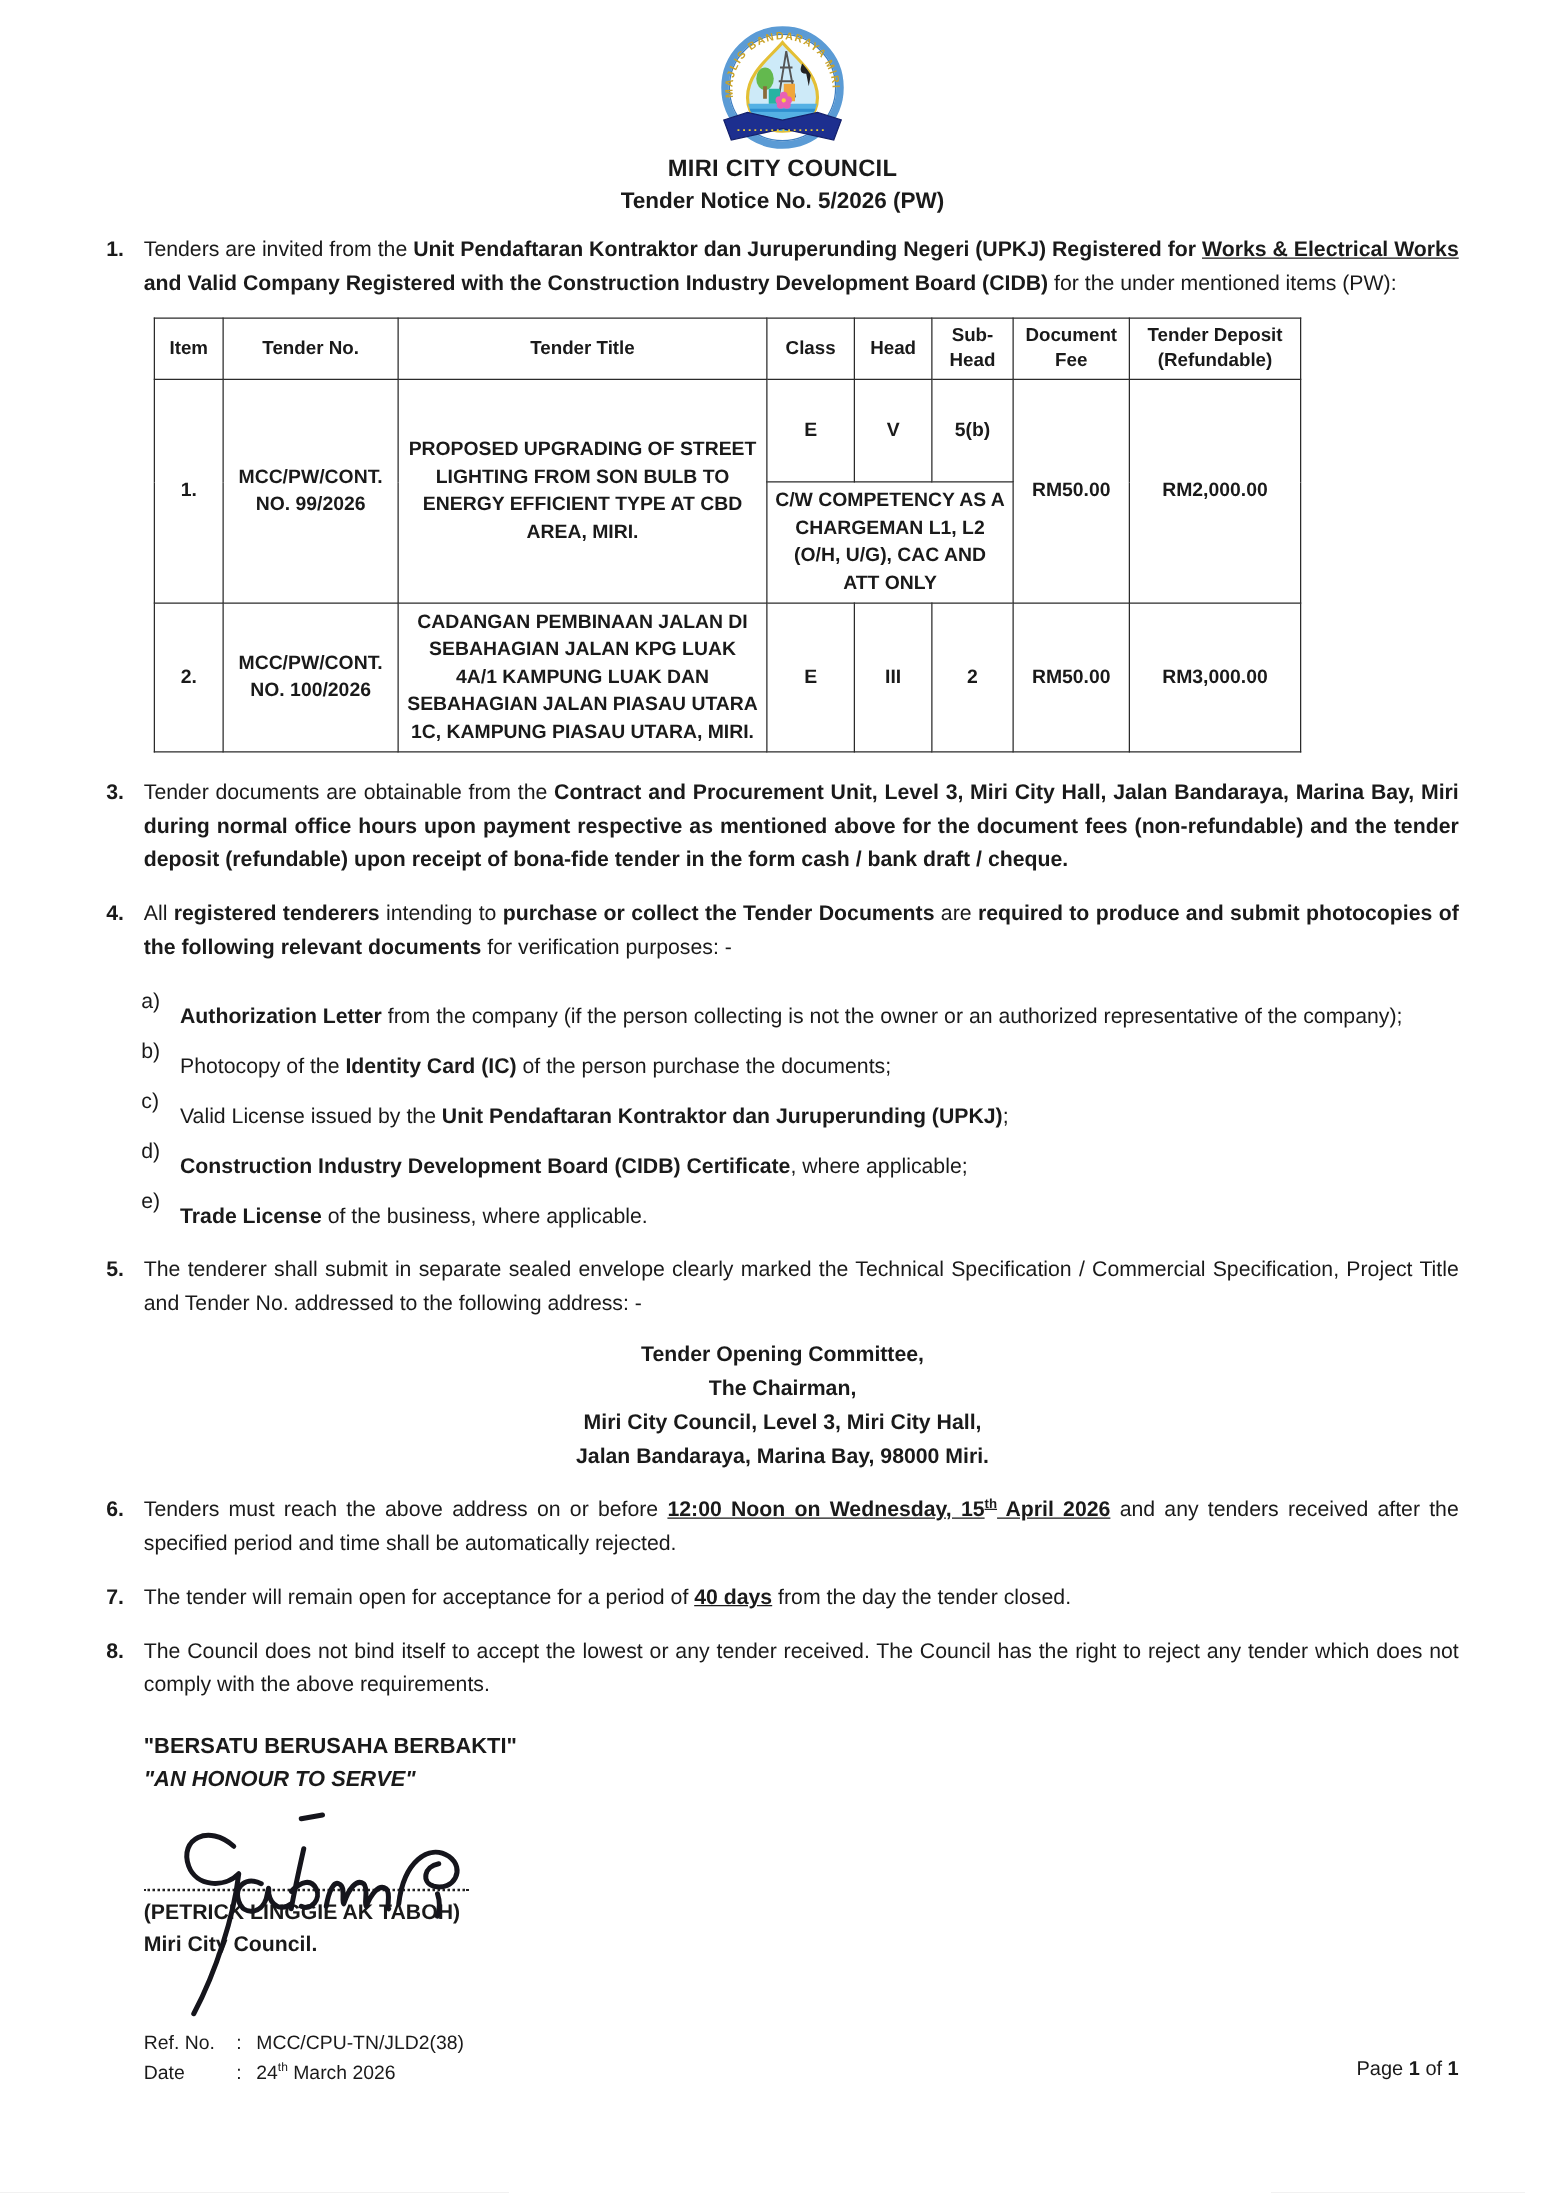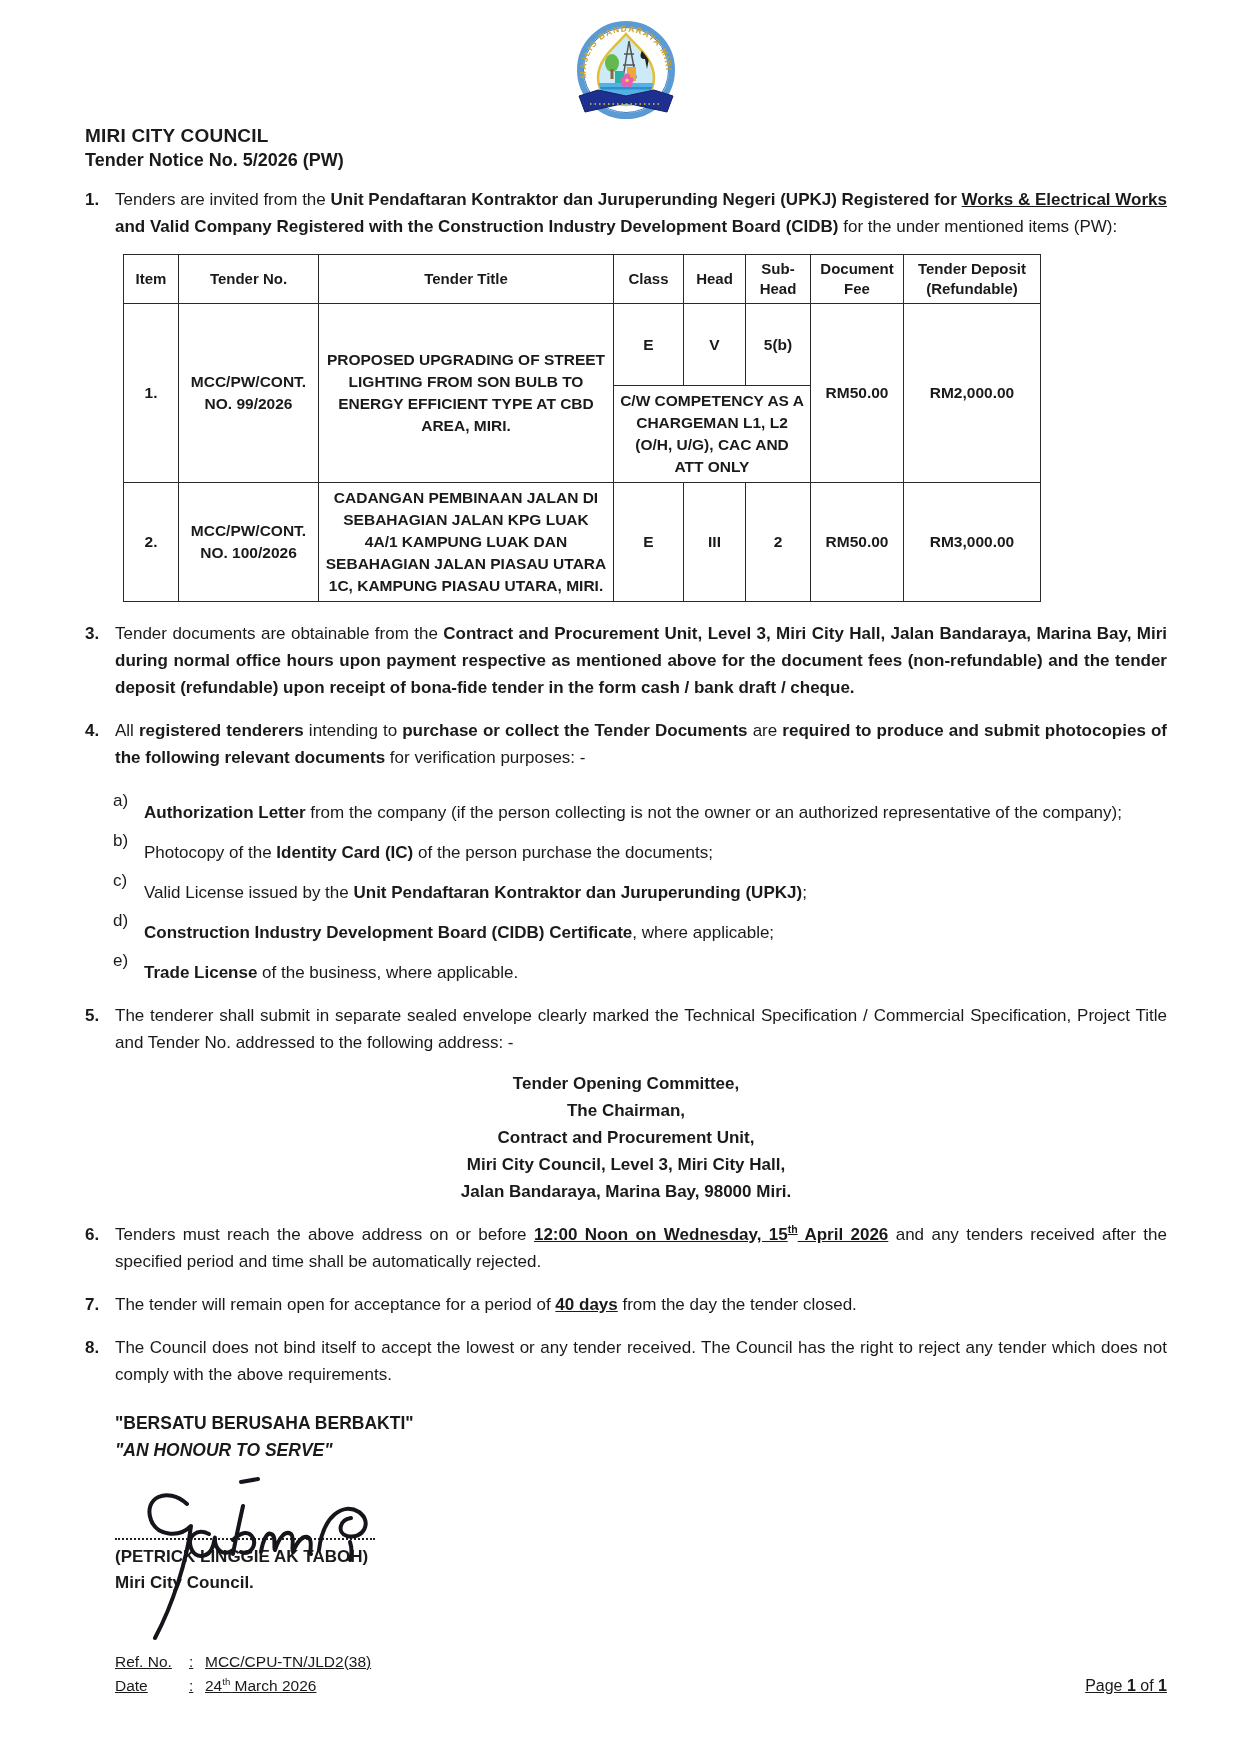--- a/index.html
+++ b/index.html
@@ -9,21 +9,21 @@
     margin:0 auto;
     background:#ffffff;
     box-sizing:border-box;
     padding:20px 84px 0 85px;
     font-family:"Liberation Sans", sans-serif;
     color:#1a1a1a;
     font-size:17px;
     line-height:27px;
     overflow:hidden;
   }
-  .center{}
+  .center{text-align:center;}
   .logo-wrap{width:120px;margin:0 auto;height:104px;}
   .doc-title{font-weight:700;font-size:19px;line-height:24px;letter-spacing:.2px;}
   .doc-subtitle{font-weight:700;font-size:18px;line-height:24px;}
   .num-item{display:flex;margin-top:16px;}
   .num{width:30px;flex:none;font-weight:700;}
   .item-body{flex:1;text-align:justify;}
   .b{font-weight:700;}
   .u{text-decoration:underline;}
   sup{font-size:.62em;line-height:0;}
   
@@ -49,21 +49,21 @@
   .address div{line-height:27px;}
   .slogan1{margin-left:30px;margin-top:22px;font-weight:700;font-size:17.5px;}
   .slogan2{margin-left:30px;font-weight:700;font-style:italic;font-size:17.5px;}
   
   .signature-area{position:relative;margin-left:30px;margin-top:16px;height:160px;}
   .sig-svg{position:absolute;left:6px;top:-6px;pointer-events:none;}
   .sig-line{width:260px;border-bottom:2.5px dotted #222;height:58px;}
   .sig-name{font-weight:700;margin-top:4px;line-height:26px;}
   .sig-title{font-weight:700;line-height:26px;}
   
-  .footer{display:flex;justify-content:space-between;align-items:flex-end;margin-top:10px;font-size:15.5px;line-height:24px;text-decoration:underline;}
+  .footer{display:flex;justify-content:space-between;align-items:center;margin-top:10px;font-size:15.5px;line-height:24px;}
   .ref-block{margin-left:30px;}
   .ref-row{display:flex;}
   .ref-label{width:74px;flex:none;}
   .ref-colon{width:16px;flex:none;}
   .page-indicator{font-size:16px;margin-top:18px;}
 </style>
 </head>
 <body>
 
 <div class="page">
@@ -198,21 +198,20 @@
 
 
   <div class="num-item">
     <span class="num">5.</span>
     <div class="item-body"><span>The tenderer shall submit in separate sealed envelope clearly marked the Technical Specification / Commercial Specification, Project Title and Tender No. addressed to the following address: -</span></div>
   </div>
 
   <div class="address">
     <div>Tender Opening Committee,</div>
     <div>The Chairman,</div>
-    <div>Contract and Procurement Unit,</div>
     <div>Miri City Council, Level 3, Miri City Hall,</div>
     <div>Jalan Bandaraya, Marina Bay, 98000 Miri.</div>
   </div>
 
   <div class="num-item">
     <span class="num">6.</span>
     <div class="item-body"><span>Tenders must reach the above address on or before </span><span class="b u">12:00 Noon on Wednesday, 15</span><sup class="b u">th</sup><span class="b u"> April 2026</span><span> and any tenders received after the specified period and time shall be automatically rejected.</span></div>
   </div>
 
   <div class="num-item">

